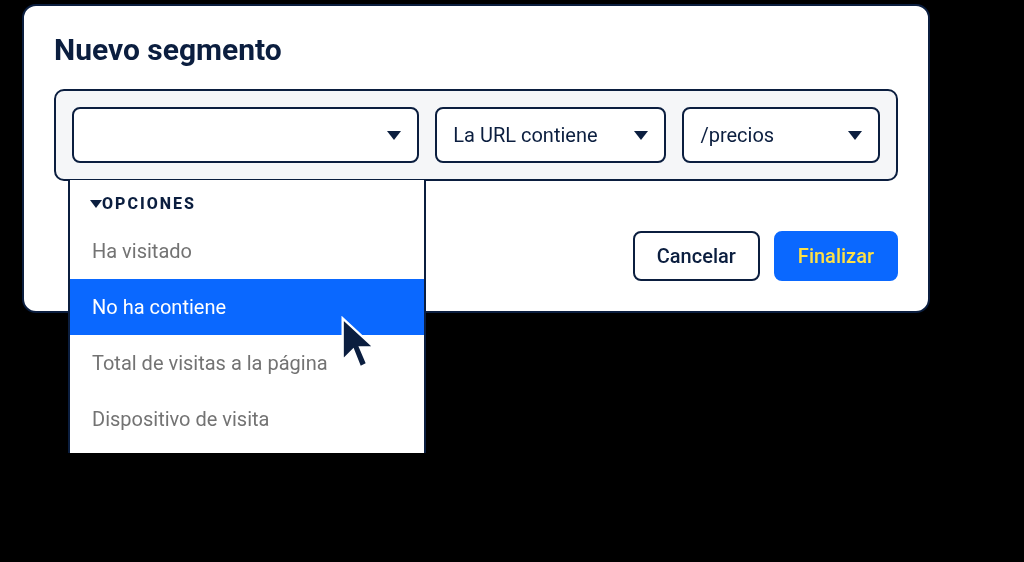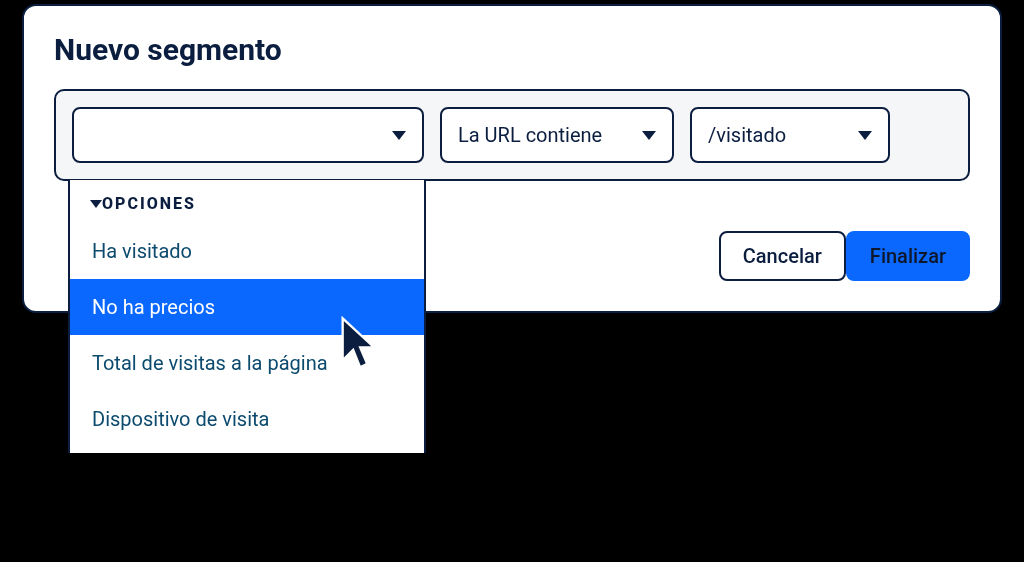--- a/index.html
+++ b/index.html
@@ -11,21 +11,21 @@
       font-family: -apple-system, BlinkMacSystemFont, "Segoe UI", Roboto, Helvetica, Arial, sans-serif;
       background: #000;
       width: 1024px;
       height: 562px;
       position: relative;
     }
     .modal {
       position: absolute;
       top: 4px;
       left: 22px;
-      width: 980px;
+      width: 908px;
       background: #fff;
       border: 2px solid #0b1e3f;
       border-radius: 14px;
       padding: 26px 30px 30px 30px;
     }
     .modal-title {
       font-size: 30px;
       font-weight: 700;
       color: #0b1e3f;
       margin-bottom: 22px;
@@ -61,20 +61,21 @@
       width: 0;
       height: 0;
       border-left: 7px solid transparent;
       border-right: 7px solid transparent;
       border-top: 9px solid #0b1e3f;
       margin-left: 12px;
     }
     .footer {
       display: flex;
       justify-content: flex-end;
+      gap: 14px;
       margin-top: 50px;
       align-items: center;
     }
     .btn {
       height: 50px;
       border-radius: 8px;
       padding: 0 22px;
       font-size: 20px;
       font-weight: 500;
       cursor: pointer;
@@ -82,21 +83,21 @@
       align-items: center;
     }
     .btn-cancel {
       background: #fff;
       border: 2px solid #0b1e3f;
       color: #0b1e3f;
     }
     .btn-finish {
       background: #0a68ff;
       border: 2px solid #0a68ff;
-      color: #0f172a;
+      color: #fde047;
     }
     
     .dropdown {
       position: absolute;
       top: 180px;
       left: 68px;
       width: 358px;
       background: #fff;
       border: 2px solid #0b1e3f;
       border-top: none;
@@ -121,21 +122,21 @@
     .small-caret {
       width: 0;
       height: 0;
       border-left: 6px solid transparent;
       border-right: 6px solid transparent;
       border-top: 8px solid #0b1e3f;
     }
     .dropdown-item {
       padding: 16px 22px;
       font-size: 20px;
-      color: #0c4a6e;
+      color: #737373;
       cursor: pointer;
     }
     .dropdown-item.highlight {
       background: #0a68ff;
       color: #fff;
     }
     
     .cursor {
       position: absolute;
       top: 316px;
@@ -155,21 +156,21 @@
   <div class="filter-bar">
     <div class="select select-field">
       <span></span>
       <span class="caret-down"></span>
     </div>
     <div class="select select-operator">
       <span>La URL contiene</span>
       <span class="caret-down"></span>
     </div>
     <div class="select select-value">
-      <span>/visitado</span>
+      <span>/precios</span>
       <span class="caret-down"></span>
     </div>
   </div>
 
   <div class="footer">
     <div class="btn btn-cancel">
       <span>Cancelar</span>
     </div>
     <div class="btn btn-finish">
       <span>Finalizar</span>
@@ -177,21 +178,21 @@
   </div>
 </div>
 
 <div class="dropdown">
   <div class="dropdown-header">
     <span class="small-caret"></span>
     <span class="dropdown-header-label">Opciones</span>
   </div>
   <div id="dropdown-items">
       <div class="dropdown-item">Ha visitado</div>
-      <div class="dropdown-item highlight">No ha precios</div>
+      <div class="dropdown-item highlight">No ha contiene</div>
       <div class="dropdown-item">Total de visitas a la página</div>
       <div class="dropdown-item">Dispositivo de visita</div>
     </div>
 </div>
 
 <svg class="cursor" viewBox="0 0 32 48">
   <path d="M2 2 L2 38 L11 29 L17 44 L23 41 L17 27 L29 27 Z" fill="#0b1e3f" stroke="#fff" stroke-width="2"></path>
 </svg>
 
 </body></html>

